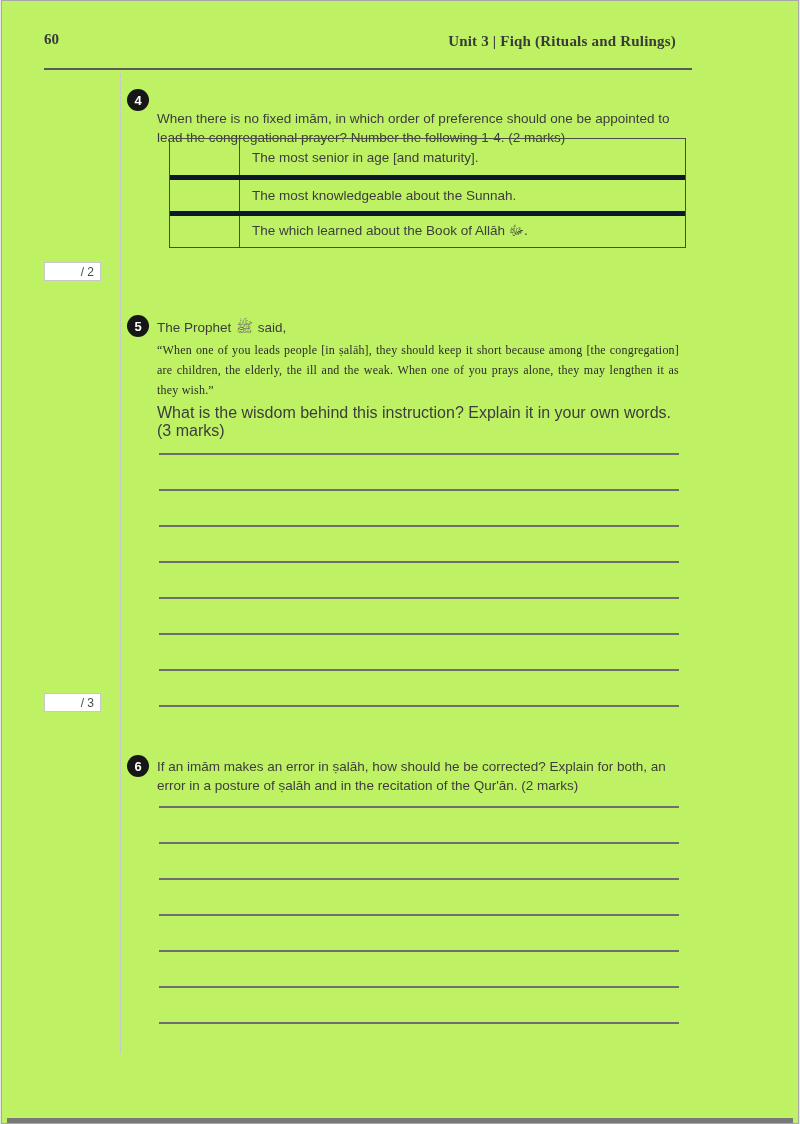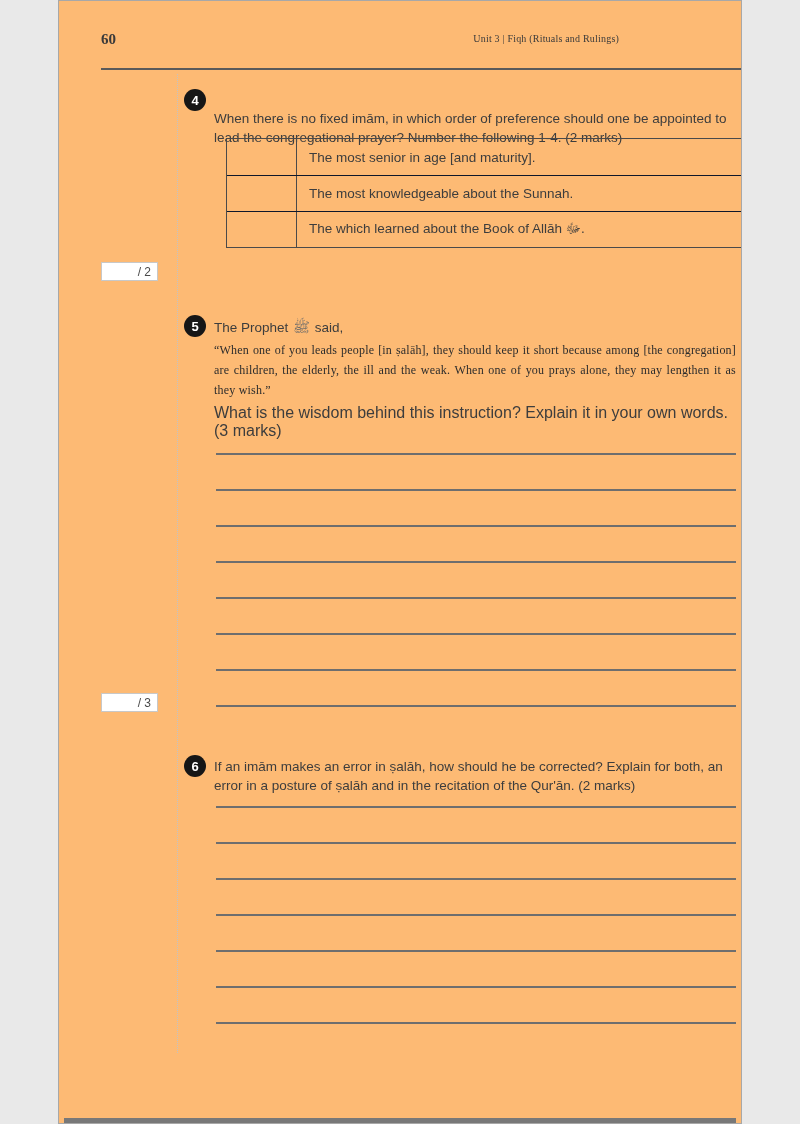--- a/index.html
+++ b/index.html
@@ -1,36 +1,36 @@
 <!DOCTYPE html>
 <html><head>
 <meta charset="utf-8">
 <style>
   html,body{margin:0;padding:0;background:#e9e9e9;}
   .page{
     position:relative;
-    width:684px;height:1124px;
+    width:798px;height:1124px;
     margin:0 auto;
-    background:#fdba74;
+    background:#bef264;
     border:1px solid #a8a8a8;
     box-sizing:border-box;
     font-family:"Liberation Sans","DejaVu Sans",sans-serif;
     color:#3d3d3d;
     overflow:hidden;
   }
   
   .page-number{
     position:absolute;left:42px;top:30px;
     font-family:"Liberation Serif","DejaVu Serif",serif;
     font-weight:bold;font-size:15px;color:#3a3a3a;
   }
   .header-title{
     position:absolute;right:122px;top:32px;
     font-family:"Liberation Serif","DejaVu Serif",serif;
-    font-weight:normal;font-size:10px;color:#3a3a3a;
+    font-weight:bold;font-size:15px;color:#3a3a3a;
     letter-spacing:0.2px;
   }
   .header-rule{
     position:absolute;left:42px;top:67px;width:648px;height:2px;
     background:#5a5a5a;
   }
   .margin-dotted{
     position:absolute;left:118px;top:73px;height:979px;width:0;
     border-left:1px dotted #c2c2c2;
   }
@@ -45,21 +45,21 @@
   .q-text{
     position:absolute;left:155px;width:525px;
     font-size:13.5px;line-height:19px;color:#3d3d3d;
   }
   
   .q4-table{
     position:absolute;left:155px;top:137px;width:517px;
     border:1px solid #4a4a4a;box-sizing:border-box;margin-left:12px;
   }
   .trow{display:flex;height:36px;box-sizing:border-box;}
-  .trow + .trow{border-top:1px solid #0f172a;}
+  .trow + .trow{border-top:5px solid #0f172a;}
   .tcell-box{
     width:70px;flex:0 0 70px;border-right:1px solid #4a4a4a;box-sizing:border-box;
   }
   .tcell-text{
     flex:1;display:flex;align-items:center;
     padding-left:12px;font-size:13.5px;color:#3d3d3d;
   }
   
   .marks-box{
     position:absolute;left:42px;width:57px;height:19px;

